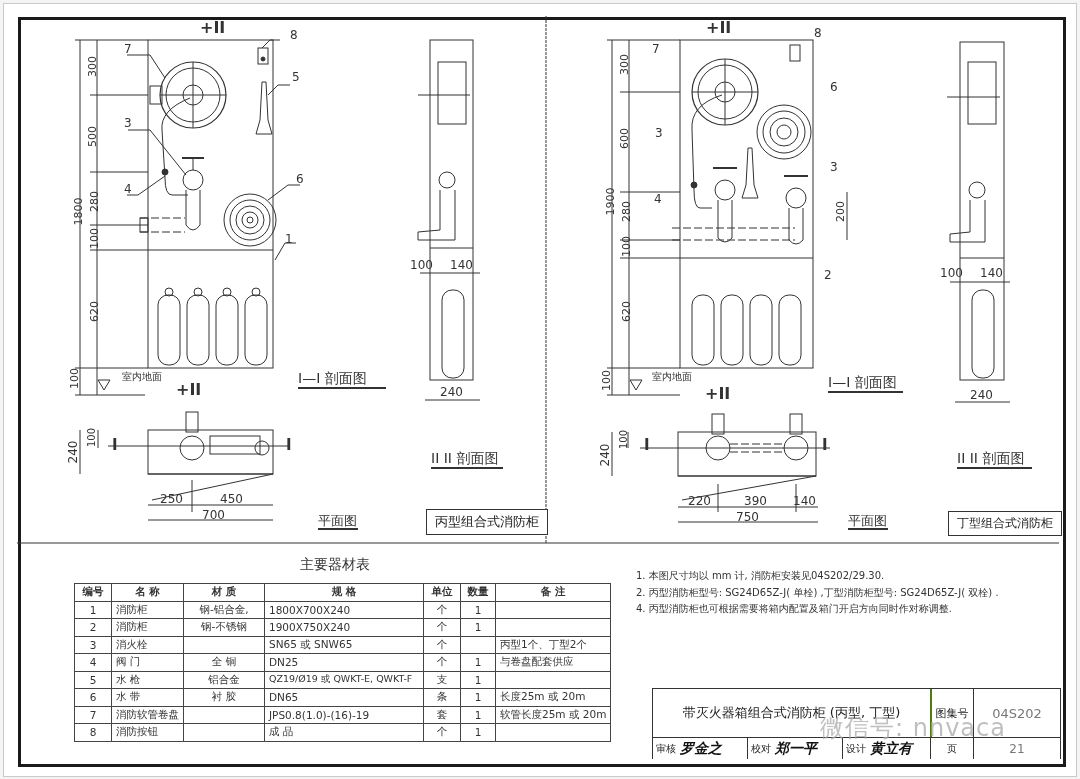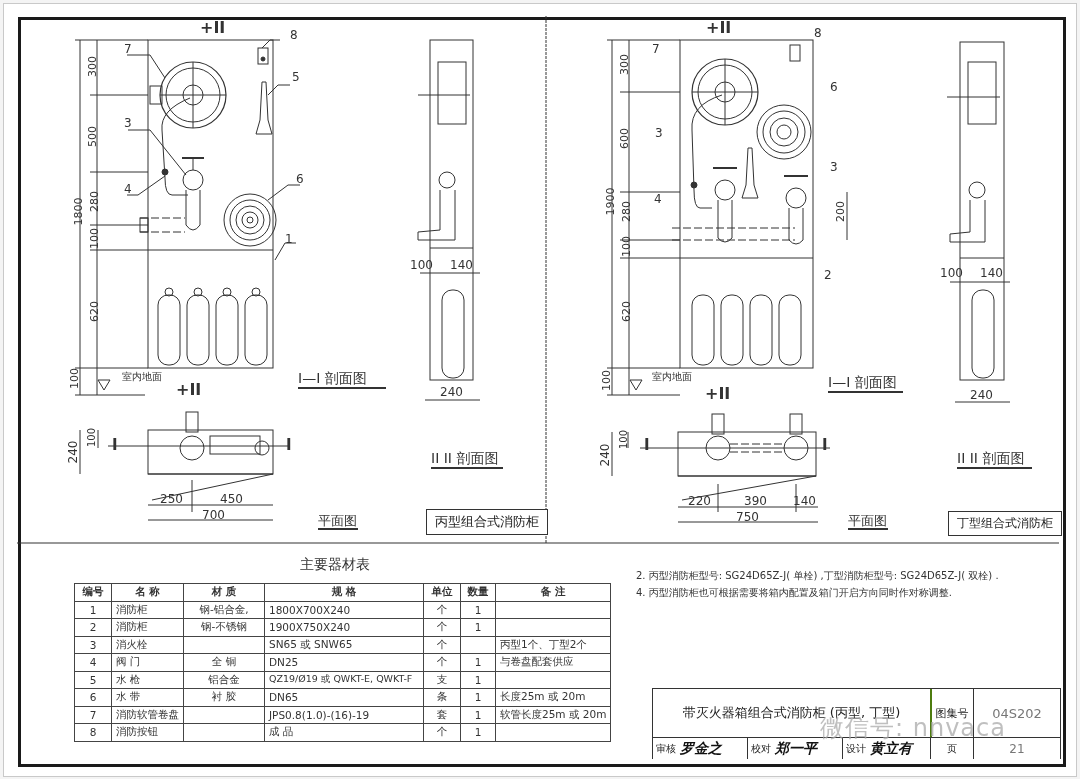--- a/index.html
+++ b/index.html
@@ -354,20 +354,21 @@
     <td class="c-mat"></td>
     <td>成 品</td>
     <td class="c-unit">个</td>
     <td class="c-qty">1</td>
     <td></td>
   </tr>
 </tbody>
   </table>
 
 <div class="notes">
+  <div class="n">1. 本图尺寸均以 mm 计, 消防柜安装见04S202/29.30.</div>
   <div class="n">2. 丙型消防柜型号: SG24D65Z-J( 单栓) ,丁型消防柜型号: SG24D65Z-J( 双栓) .</div>
   <div class="n">4. 丙型消防柜也可根据需要将箱内配置及箱门开启方向同时作对称调整.</div>
 </div>
 
 <div class="tb">
   <div class="main">带灭火器箱组合式消防柜 (丙型, 丁型)</div>
   <div class="c1">图集号</div>
   <div class="c2">04S202</div>
   <div class="sig" style="left:0;width:95px">
     <span>审核</span>

